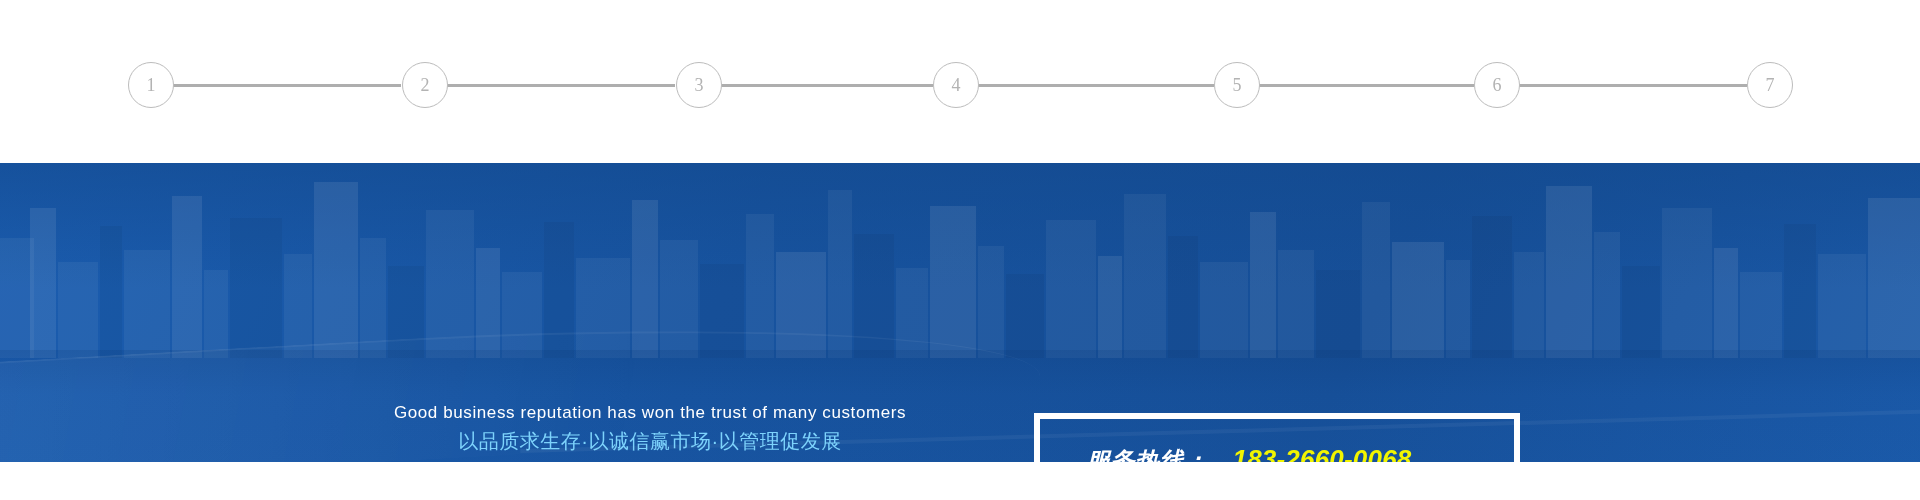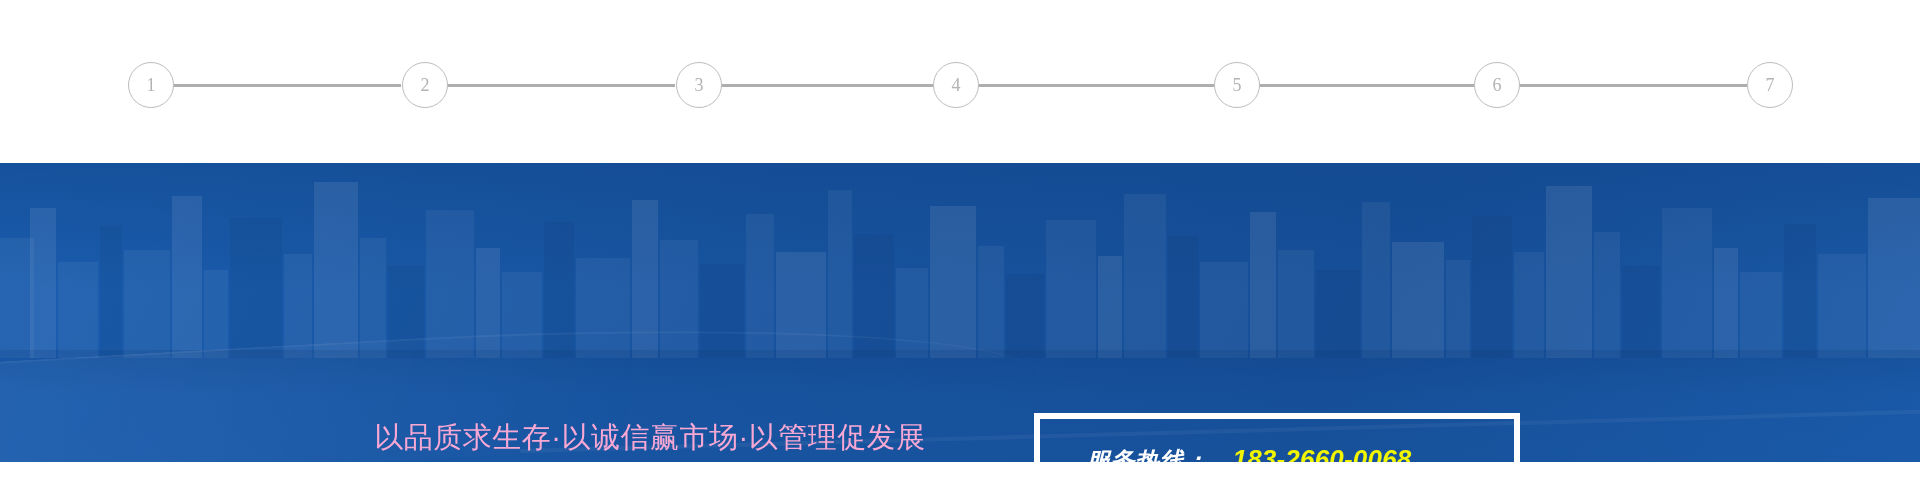--- a/index.html
+++ b/index.html
@@ -136,23 +136,23 @@
     text-align: center;
   }
   .slogan-en {
     font-size: 17px;
     letter-spacing: 0.6px;
     color: #ffffff;
     white-space: nowrap;
     line-height: 1.2;
   }
   .slogan-main {
-    margin-top: 17px;
-    font-size: 29px;
-    color: #f9a8d4;
+    margin-top: 6px;
+    font-size: 20px;
+    color: #7dd3fc;
     white-space: nowrap;
     line-height: 1.2;
     letter-spacing: 0.5px;
   }
 
   
   .hotline {
     position: absolute;
     left: 1034px;
     top: 250px;
@@ -297,20 +297,21 @@
       <i class="d" style="left:1784px;width:32px;height:134px;"></i>
       <i style="left:1818px;width:48px;height:104px;"></i>
       <i class="l" style="left:1868px;width:52px;height:160px;"></i>
     </div>
 
     <div class="ground"></div>
     <div class="road"></div>
     <div class="road2"></div>
 
     <div class="slogan">
+      <div class="slogan-en">Good business  reputation has  won  the  trust  of  many  customers</div>
       <div class="slogan-main">以品质求生存·以诚信赢市场·以管理促发展</div>
 
     </div>
 
     <div class="hotline">
       <div class="hotline-rows">
         <div class="hotline-row">
           <span class="hotline-label">服务热线：</span>
           <span class="hotline-number">183-2660-0068</span>
         </div>

